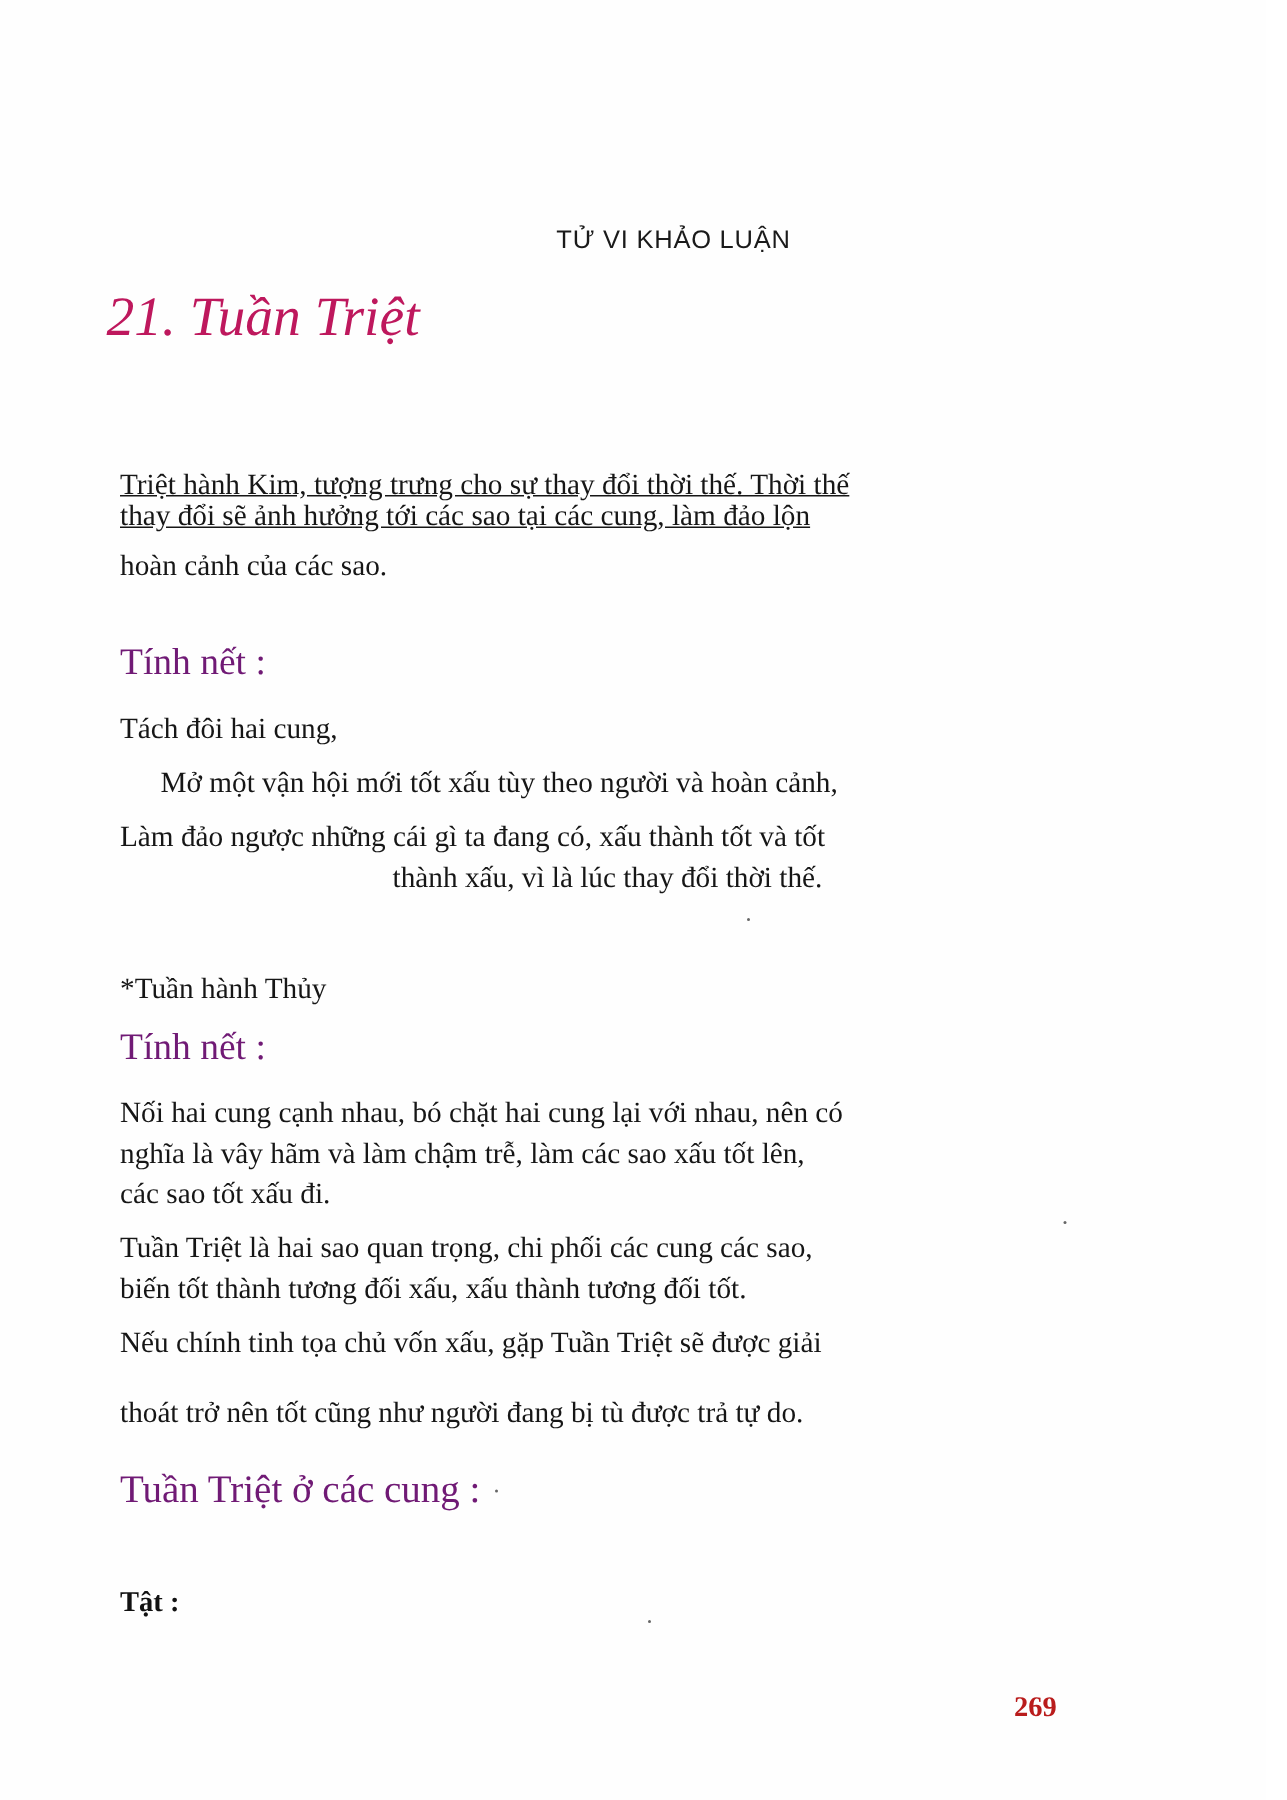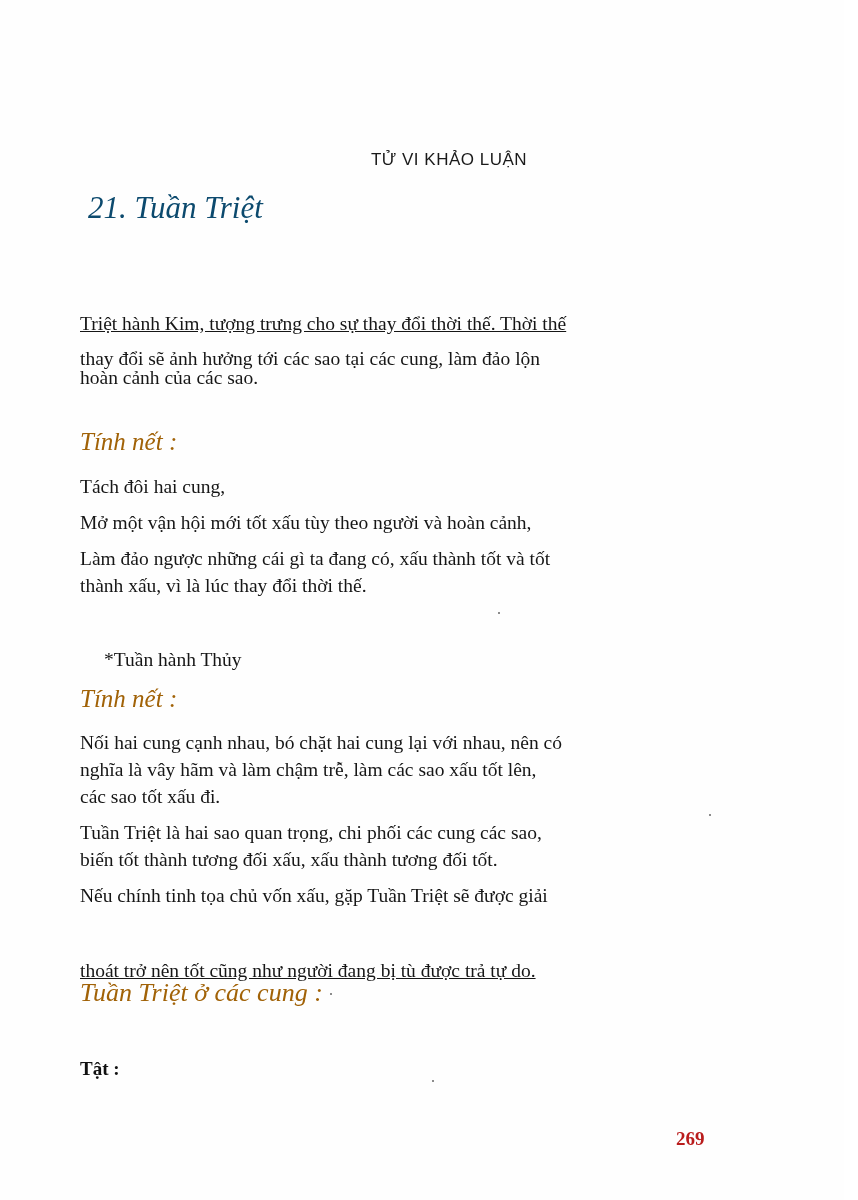--- a/index.html
+++ b/index.html
@@ -27,46 +27,45 @@
       text-align: center;
       font-family: "Liberation Sans", sans-serif;
       font-size: 17px;
       letter-spacing: 0.5px;
       color: #1a1a1a;
       padding-left: 40px;
       box-sizing: border-box;
     }
     .chapter-title {
       position: absolute;
-      left: 88px;
+      left: 71px;
       top: 190px;
       font-family: "Liberation Serif", serif;
       font-style: italic;
-      font-size: 31px;
-      color: #0c4a6e;
+      font-size: 37px;
+      color: #be185d;
       margin: 0;
       font-weight: normal;
     }
     .text {
       position: absolute;
       left: 80px;
       width: 650px;
       font-family: "Liberation Serif", serif;
       font-size: 19.5px;
       line-height: 26px;
       color: #161616;
       margin: 0;
     }
     .subhead {
       position: absolute;
       left: 80px;
       font-family: "Liberation Serif", serif;
-      font-style: italic;
       font-size: 25px;
-      color: #a16207;
+      color: #701a75;
       margin: 0;
       font-weight: normal;
     }
     .bold-label {
       position: absolute;
       left: 80px;
       font-family: "Liberation Serif", serif;
       font-weight: bold;
       font-size: 19px;
       color: #111;
@@ -93,51 +92,51 @@
 
 <div class="page">
 
   <div class="running-header">TỬ VI KHẢO LUẬN</div>
 
   <h1 class="chapter-title">21. Tuần Triệt</h1>
 
 
   <div>
     <p class="text" style="top:311px;text-decoration:underline;">Triệt hành Kim, tượng trưng cho sự thay đổi thời thế. Thời thế</p>
-    <p class="text" style="top:346px;">thay đổi sẽ ảnh hưởng tới các sao tại các cung, làm đảo lộn</p>
+    <p class="text" style="top:332px;text-decoration:underline;">thay đổi sẽ ảnh hưởng tới các sao tại các cung, làm đảo lộn</p>
     <p class="text" style="top:365px;">hoàn cảnh của các sao.</p>
   </div>
 
   <h2 class="subhead" style="top:428px;">Tính nết :</h2>
 
   <div>
     <p class="text" style="top:474px;">Tách đôi hai cung,</p>
-    <p class="text" style="top:510px;">Mở một vận hội mới tốt xấu tùy theo người và hoàn cảnh,</p>
+    <p class="text" style="top:510px;margin-left:27px;">Mở một vận hội mới tốt xấu tùy theo người và hoàn cảnh,</p>
     <p class="text" style="top:546px;">Làm đảo ngược những cái gì ta đang có, xấu thành tốt và tốt</p>
-    <p class="text" style="top:573px;">thành xấu, vì là lúc thay đổi thời thế.</p>
+    <p class="text" style="top:573px;text-align:center;">thành xấu, vì là lúc thay đổi thời thế.</p>
   </div>
 
-  <p class="text" style="top:647px;margin-left:24px;">*Tuần hành Thủy</p>
+  <p class="text" style="top:647px;">*Tuần hành Thủy</p>
 
   <h2 class="subhead" style="top:685px;">Tính nết :</h2>
 
   <div>
     <p class="text" style="top:730px;">Nối hai cung cạnh nhau, bó chặt hai cung lại với nhau, nên có</p>
     <p class="text" style="top:757px;">nghĩa là vây hãm và làm chậm trễ, làm các sao xấu tốt lên,</p>
     <p class="text" style="top:784px;">các sao tốt xấu đi.</p>
   </div>
 
   <div>
     <p class="text" style="top:820px;">Tuần Triệt là hai sao quan trọng, chi phối các cung các sao,</p>
     <p class="text" style="top:847px;">biến tốt thành tương đối xấu, xấu thành tương đối tốt.</p>
   </div>
 
   <div>
     <p class="text" style="top:883px;">Nếu chính tinh tọa chủ vốn xấu, gặp Tuần Triệt sẽ được giải</p>
-    <p class="text" style="top:958px;text-decoration:underline;">thoát trở nên tốt cũng như người đang bị tù được trả tự do.</p>
+    <p class="text" style="top:930px;">thoát trở nên tốt cũng như người đang bị tù được trả tự do.</p>
   </div>
 
   <h2 class="subhead" style="top:978px; font-size:26px;">Tuần Triệt ở các cung :</h2>
 
   <p class="bold-label" style="top:1058px;">Tật :</p>
 
 
   <div class="page-number">269</div>
 
   <span class="speck" style="left:498px; top:612px;"></span>

